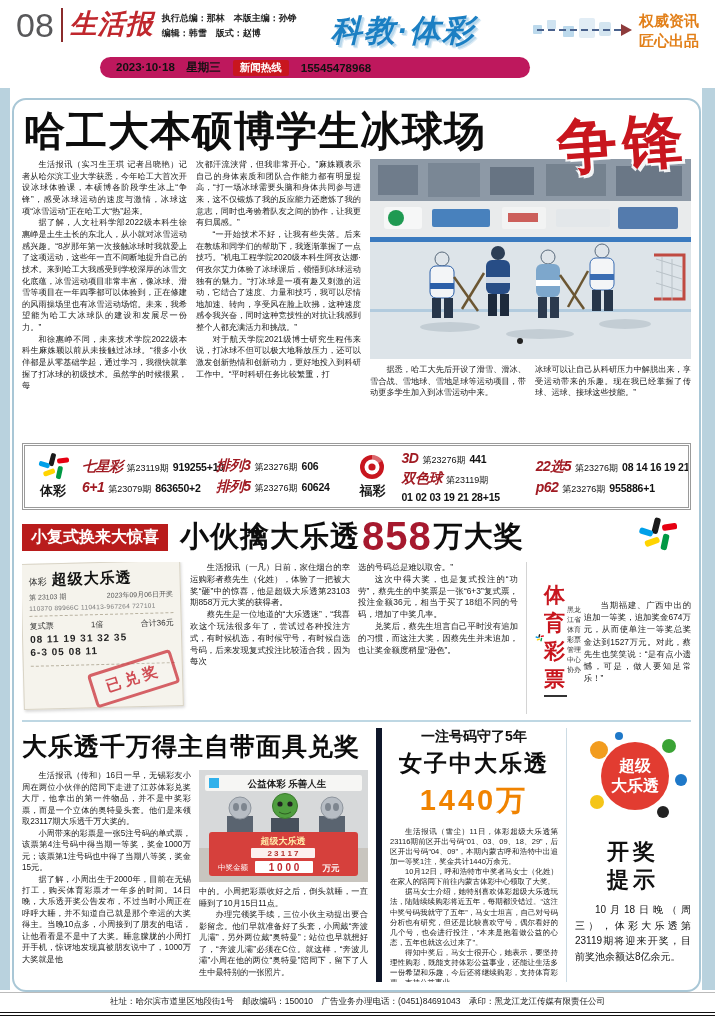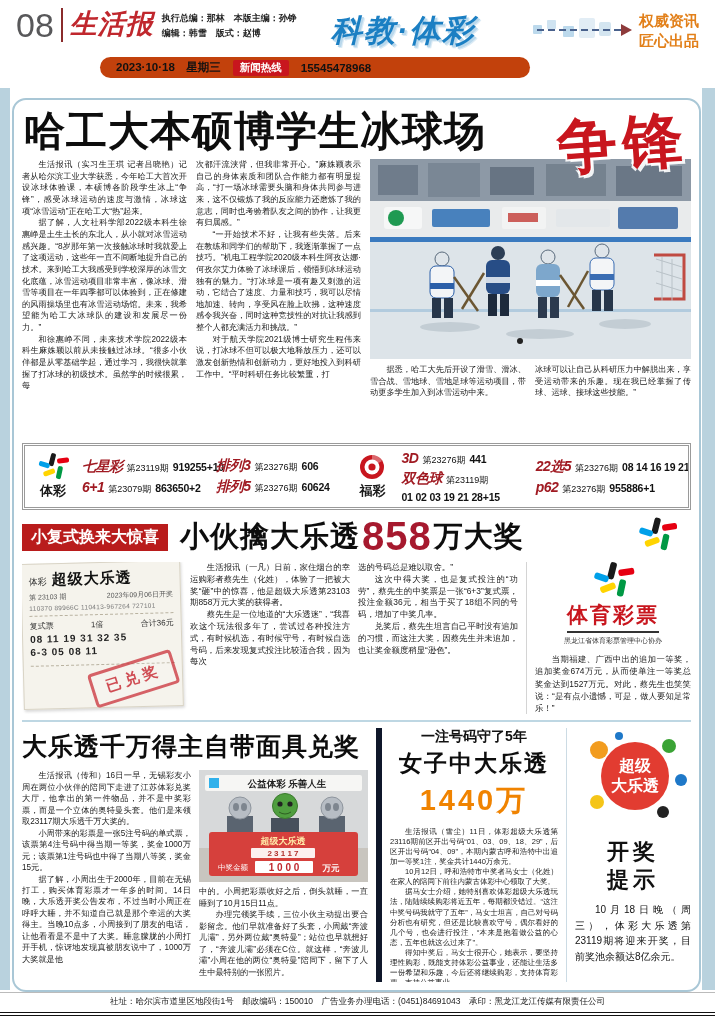--- a/index.html
+++ b/index.html
@@ -14,21 +14,21 @@
 
   
   .header { display:flex; align-items:flex-start; padding:8px 16px 0 16px; }
   .pagenum { font-size:34px; line-height:1; color:#58585a; padding-right:7px; border-right:2px solid #8a2b2b; }
   .masthead { font-size:27px; line-height:1.1; font-weight:900; font-style:italic; color:#c0272d; padding:2px 8px 0 7px; letter-spacing:1px; }
   .credits { font-size:9px; color:#222; line-height:1.7; margin-top:3px; font-weight:700; white-space:pre-line; }
   .section-title { font-size:31px; font-weight:900; font-style:italic; color:#1b7fc3; letter-spacing:2px;
     text-shadow:2px 2px 0 #b9d8ec, 3px 3px 0 #dcebf5; margin:2px 0 0 34px; }
   .arrowbox { margin:6px 6px 0 auto; }
   .taglines { color:#e2801a; font-weight:900; font-size:15px; line-height:1.3; margin-top:3px; white-space:pre-line; text-align:left; }
-  .datebar { margin:5px 0 0 100px; width:430px; height:21px; background:#c2410c; border-radius:11px;
+  .datebar { margin:5px 0 0 100px; width:430px; height:21px; background:#be185d; border-radius:11px;
     display:flex; align-items:center; gap:12px; padding:0 16px; font-size:11.5px; font-weight:700; color:#111; }
   .hotline-badge { background:#c8161e; color:#fff; font-size:10.5px; padding:1px 7px; border-radius:2px; }
 
   
   .paper { position:absolute; left:12px; right:14px; top:98px; bottom:32px;
     border:2px solid #a9c7d6; border-radius:14px; background:#fff; padding:8px; display:flex; flex-direction:column; overflow:hidden; }
 
   
   .main-art { position:relative; }
   .main-headline { font-size:41px; font-weight:900; letter-spacing:1px; color:#0d0d0d; line-height:1.15; padding-left:2px; }
@@ -69,21 +69,21 @@
   .tk-head { display:flex; align-items:baseline; gap:5px; }
   .tk-brand { font-size:9px; color:#333; }
   .tk-title { font-size:15px; font-weight:900; color:#111; letter-spacing:1px; }
   .tk-line { display:flex; justify-content:space-between; font-size:7px; color:#555; margin-top:3px; }
   .tk-serial { font-size:6.5px; color:#777; margin-top:2px; letter-spacing:.3px; }
   .tk-sep { border-top:1px dashed #b9b2a0; margin:4px 0; }
   .tk-nums { font-size:10px; font-weight:700; color:#222; letter-spacing:1px; margin-top:2px; }
   .stamp { position:absolute; right:5px; bottom:10px; border:3px solid rgba(198,34,44,.7); color:rgba(198,34,44,.8);
     font-size:15px; font-weight:900; padding:5px 12px; border-radius:4px; transform:rotate(-16deg); letter-spacing:4px; background:rgba(255,255,255,.15); }
 
-  .mid-sidebar { flex:1; border-left:1px solid #d4d4d4; padding-left:8px; display:flex; flex-direction:column; align-items:center; overflow:hidden; }
+  .mid-sidebar { flex:1; border-left:1px solid #d4d4d4; padding-left:8px; display:flex; flex-direction:row; align-items:center; overflow:hidden; }
   .sidebar-title { color:#c8161e; font-size:21px; font-weight:900; letter-spacing:2px; border-bottom:2px solid #333; padding-bottom:2px; margin-top:2px; }
   .sidebar-org { font-size:7px; color:#333; margin-top:3px; }
   .sidebar-text { font-size:8.4px; line-height:1.45; text-align:justify; margin-top:7px; }
 
   
   .bottom { display:flex; gap:8px; border-top:2px solid #bed7e3; margin-top:6px; padding-top:6px; flex:1; overflow:hidden; }
   .bl { width:346px; flex:none; }
   .bl-headline { font-size:25px; font-weight:900; letter-spacing:1px; color:#0d0d0d; margin:2px 0 7px; }
   .bl-body { display:flex; gap:8px; height:238px; overflow:hidden; }
   .blcol { width:169px; font-size:8.2px; line-height:1.4; text-align:justify; overflow:hidden; }

